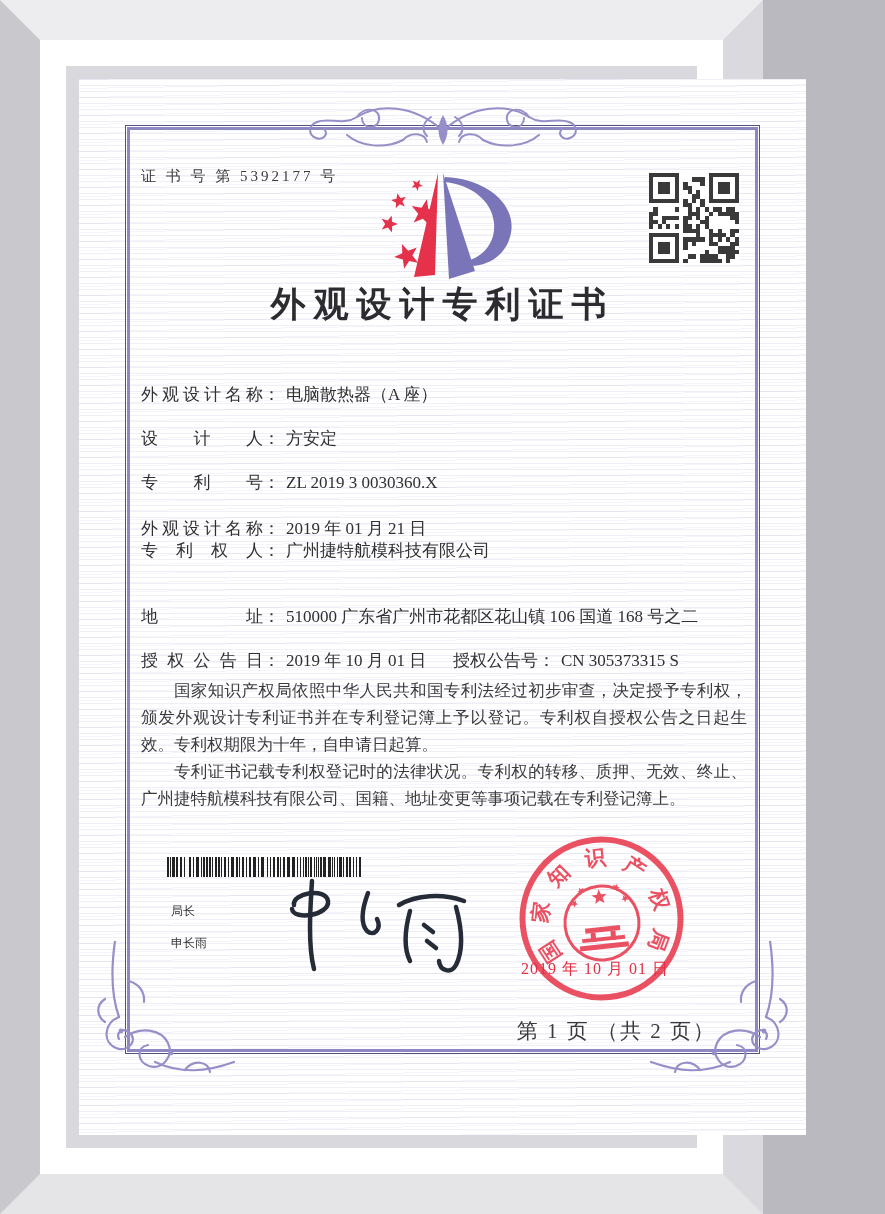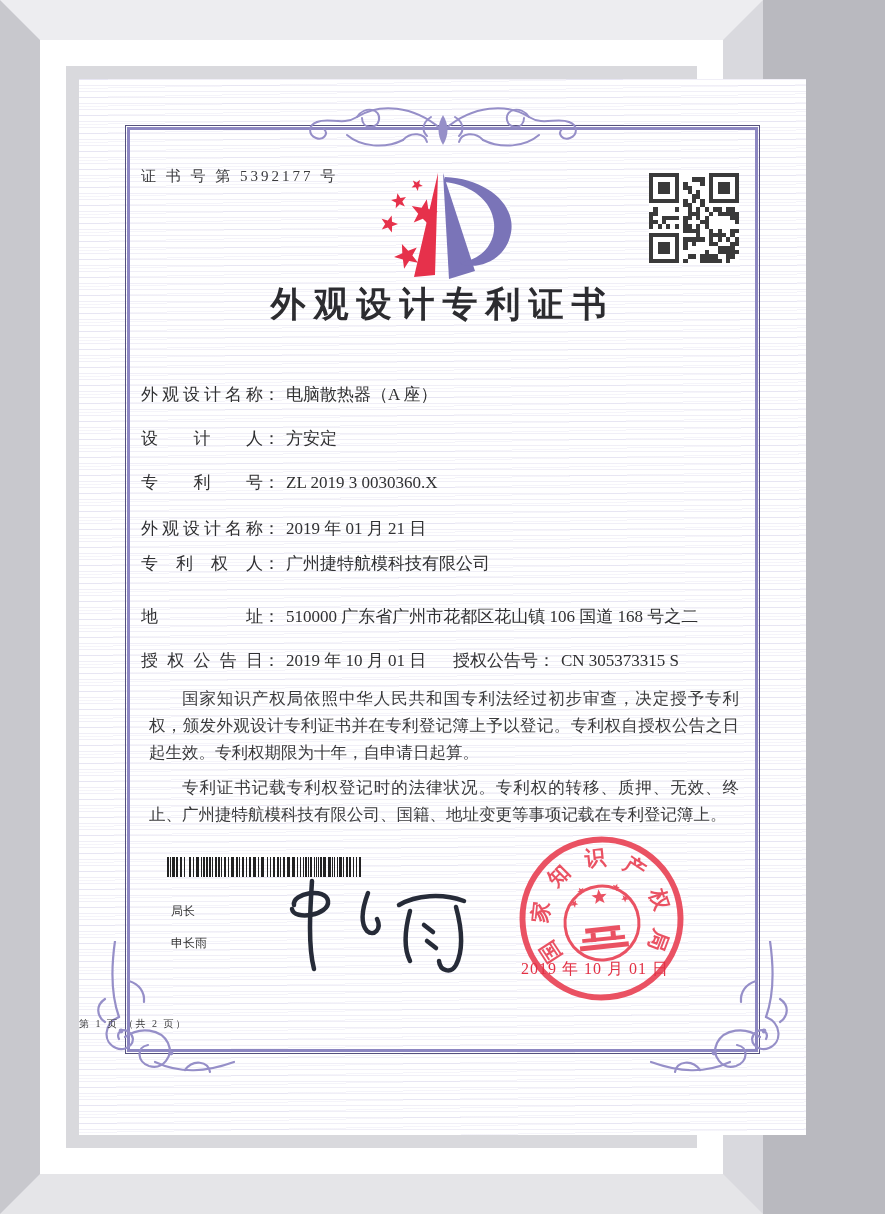--- a/index.html
+++ b/index.html
@@ -24,24 +24,24 @@
   .inner-border{position:absolute;left:46px;top:46px;width:635px;height:929px;border:1px solid #55517e;pointer-events:none;}
   .inner-border .ib2{position:absolute;inset:1px;border:3px solid #8d87c2;}
   .abs{position:absolute;}
   .cert-no{left:62px;top:88px;font-size:15px;letter-spacing:3px;color:#3a3a3c;}
   .title{left:0;right:0;top:202px;text-align:center;font-size:35px;font-weight:700;letter-spacing:8px;color:#2c2c30;}
   .frow{left:62px;width:610px;font-size:17px;color:#303032;white-space:nowrap;}
   .flabel{display:inline-block;width:122px;text-align:justify;text-align-last:justify;vertical-align:bottom;}
   .fcolon{margin-right:6px;}
   .grant2{position:absolute;left:312px;top:0;text-align:center;}
   .paras{left:62px;top:598px;width:606px;font-size:16.5px;line-height:27px;color:#3a3a3c;text-align:justify;}
-  .paras p{margin:8px;text-indent:2em;}
+  .paras p{margin:0;text-indent:2em;}
   .signer{left:92px;font-size:12px;color:#333;}
   .seal-date{left:442px;top:880px;font-size:16px;letter-spacing:1px;color:#e23045;font-weight:500;}
-  .page-footer{left:0;right:90px;top:938px;text-align:left;font-size:10px;letter-spacing:2px;color:#3a3a3c;}
+  .page-footer{left:0;right:90px;top:938px;text-align:right;font-size:21px;letter-spacing:2px;color:#3a3a3c;}
   .back-note{left:0;right:90px;top:998px;text-align:center;font-size:16px;letter-spacing:2px;color:#3a3a3c;}
   svg{display:block;}
 </style>
 </head>
 <body>
 
 <div class="frame">
   <div class="mat">
     <div class="shadow-band">
       <div class="paper">
@@ -252,21 +252,21 @@
         <div class="abs title">外观设计专利证书</div>
         <div class="abs frow" style="top:348px">
           <span class="flabel">设计人</span><span class="fcolon">：</span><span>方安定</span>
         </div>
         <div class="abs frow" style="top:392px">
           <span class="flabel">专利号</span><span class="fcolon">：</span><span>ZL 2019 3 0030360.X</span>
         </div>
         <div class="abs frow" style="top:438px">
           <span class="flabel">外观设计名称</span><span class="fcolon">：</span><span>2019 年 01 月 21 日</span>
         </div>
-        <div class="abs frow" style="top:473px">
+        <div class="abs frow" style="top:460px">
           <span class="flabel">专利权人</span><span class="fcolon">：</span><span>广州捷特航模科技有限公司</span>
         </div>
         <div class="abs frow" style="top:526px">
           <span class="flabel">地址</span><span class="fcolon">：</span><span>510000 广东省广州市花都区花山镇 106 国道 168 号之二</span>
         </div>
         <div class="abs frow" style="top:570px">
           <span class="flabel">授权公告日</span><span class="fcolon">：</span><span>2019 年 10 月 01 日</span>
           <span class="grant2">
             <span>授权公告号</span><span class="fcolon">：</span><span>CN 305373315 S</span>
           </span>

